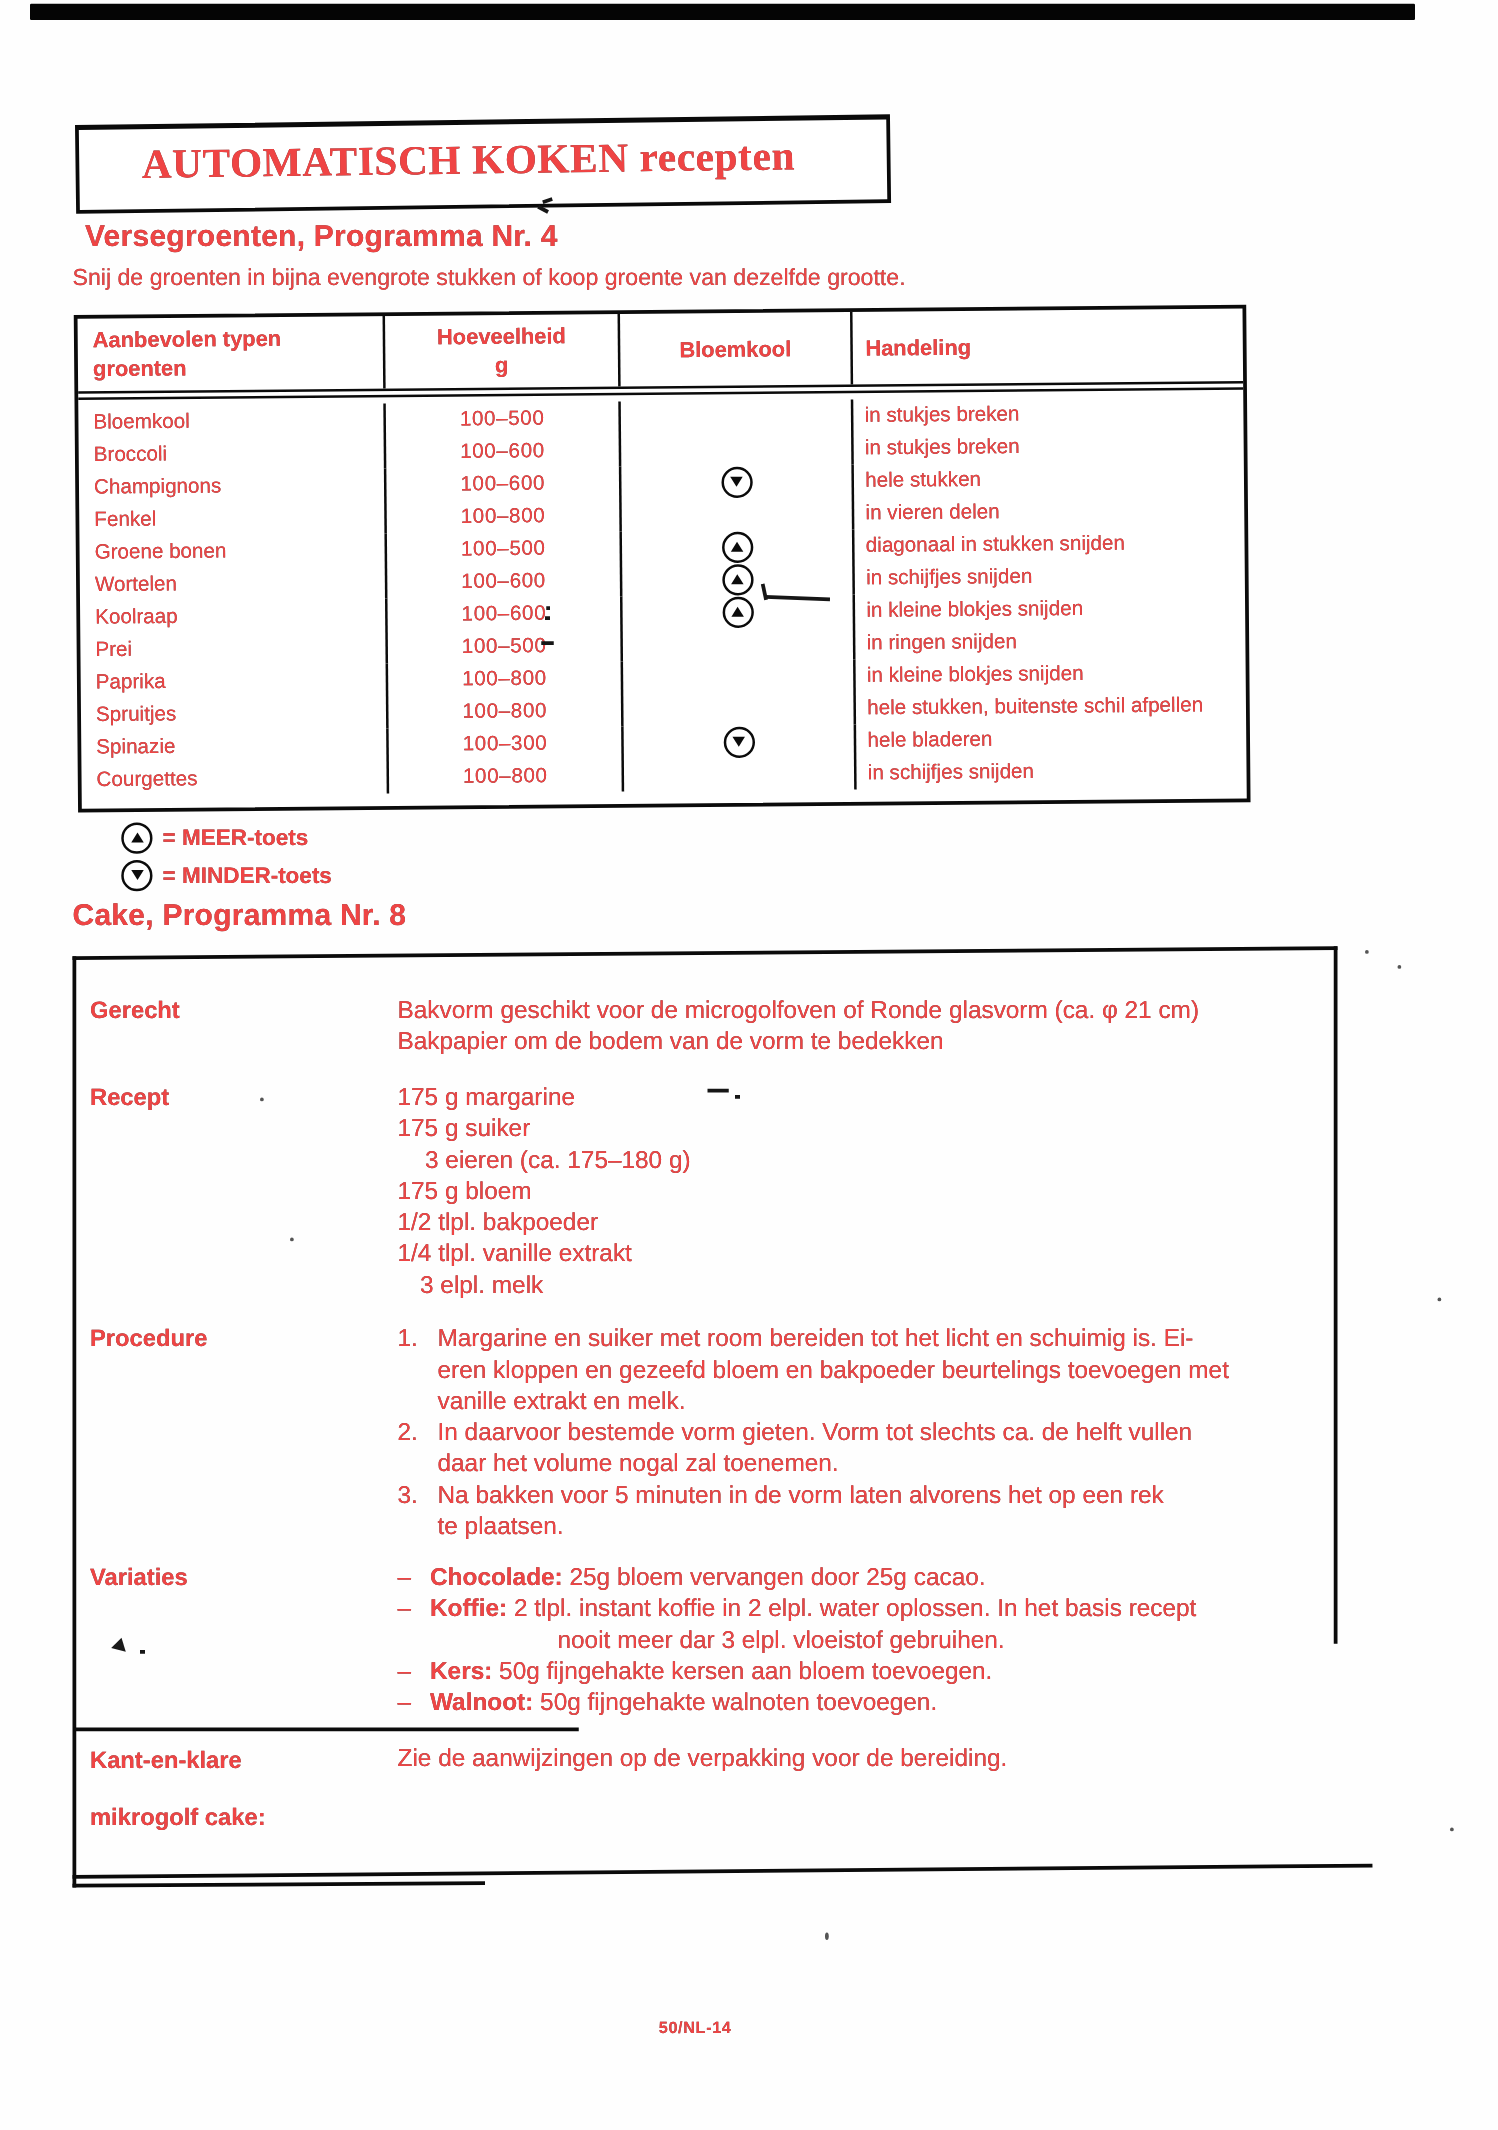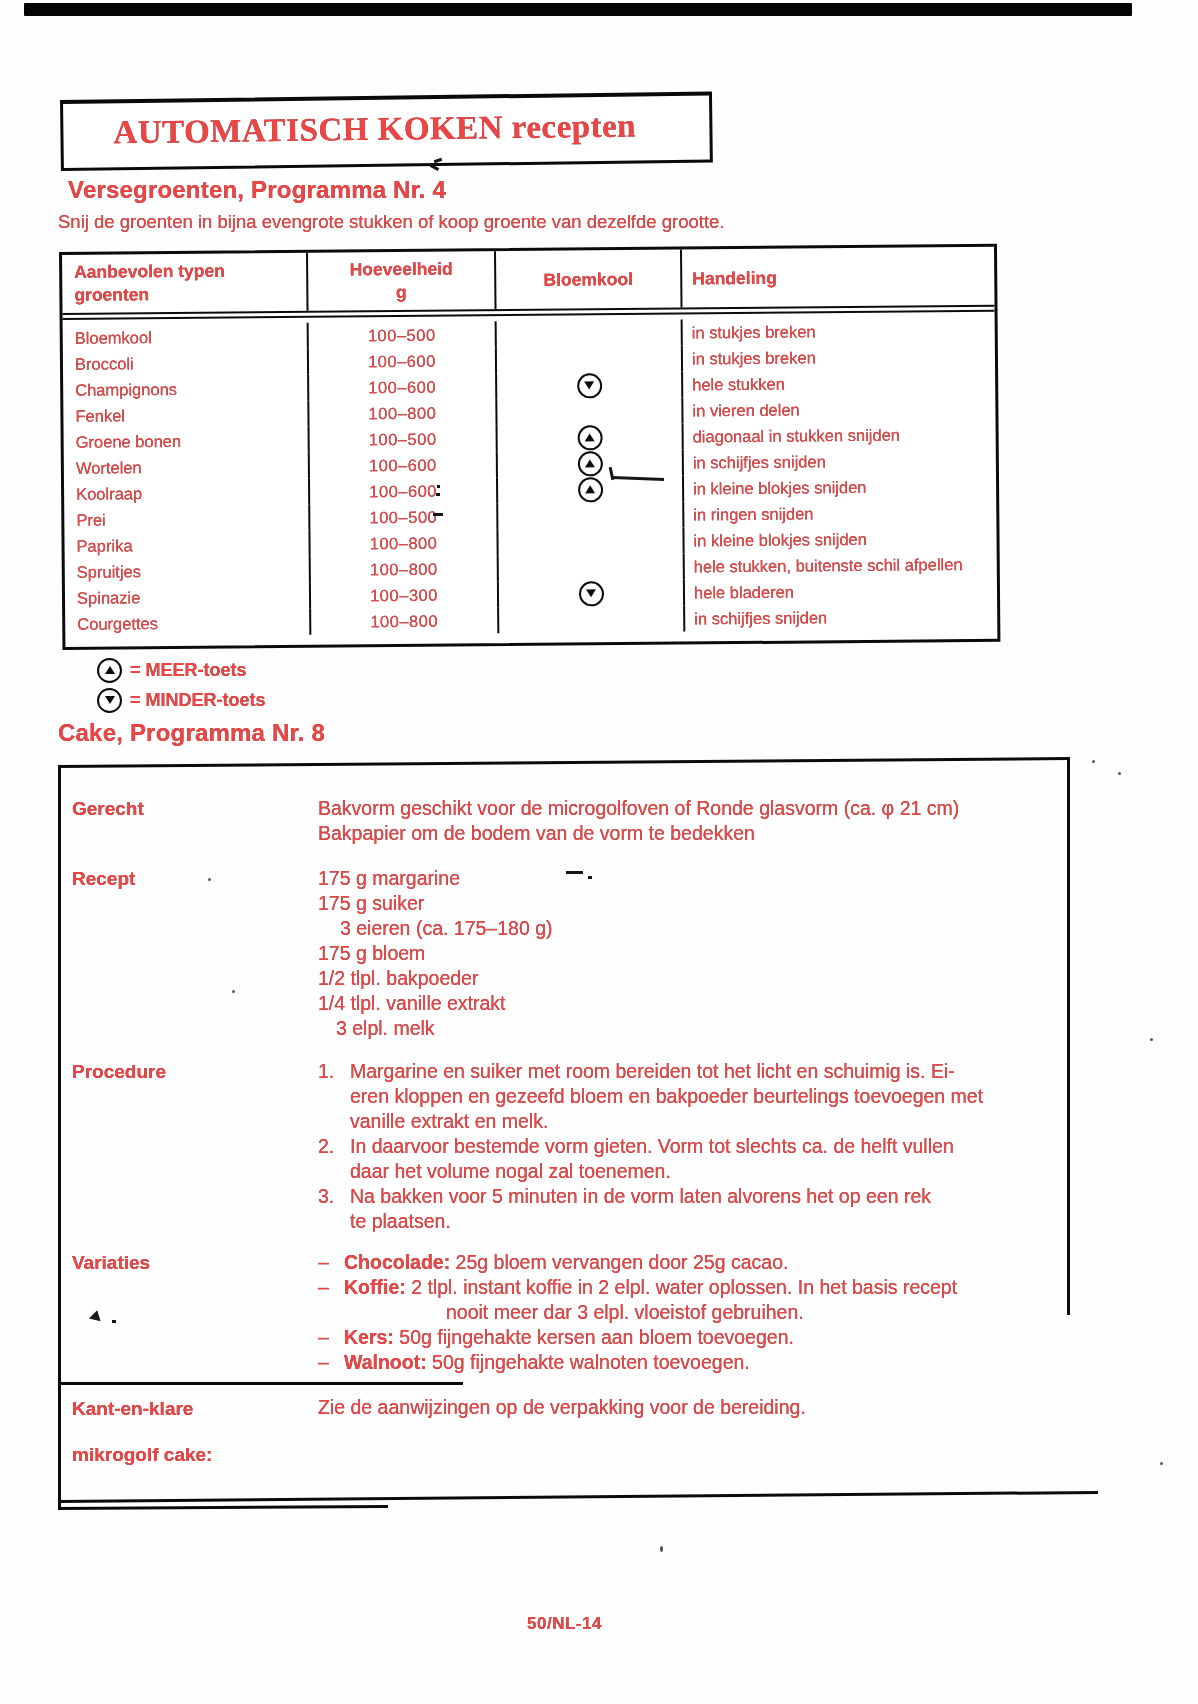--- a/index.html
+++ b/index.html
@@ -76,21 +76,21 @@
   .pnum{width:32px;flex:0 0 auto;}
   .vitem{display:flex;}
   .vdash{width:26px;flex:0 0 auto;}
   .vterm{font-weight:700;white-space:pre;}
   .vwrap{padding-left:102px;}
   
   .kant-lbl1{position:absolute;left:72px;top:1398px;font-size:19px;font-weight:700;}
   .kant-lbl2{position:absolute;left:72px;top:1444px;font-size:19px;font-weight:700;}
   .kant-txt{position:absolute;left:318px;top:1396px;font-size:19.5px;}
   
-  .footer{position:absolute;left:527px;top:1614px;font-size:17px;font-weight:700;letter-spacing:0.5px;}
+  .footer{position:absolute;left:527px;top:1614px;font-size:13px;font-weight:700;letter-spacing:0.5px;}
   
   .art{position:absolute;background:#161616;}
   .sq1{left:430px;top:166px;width:9px;height:3px;transform:rotate(28deg);}
   .sq2{left:434px;top:159px;width:8px;height:3px;transform:rotate(-18deg);}
   .suikerdash{left:566px;top:871px;width:17px;height:3px;}
   .suikerdot{left:588px;top:876px;width:4px;height:3px;}
   .preitick-h{left:612px;top:477px;width:52px;height:3px;transform:rotate(2deg);}
   .preitick-v{left:610px;top:467px;width:3px;height:13px;transform:rotate(-12deg);}
   .papdot1{left:437px;top:485px;width:3px;height:3px;}
   .papdot2{left:436px;top:493px;width:4px;height:3px;}

